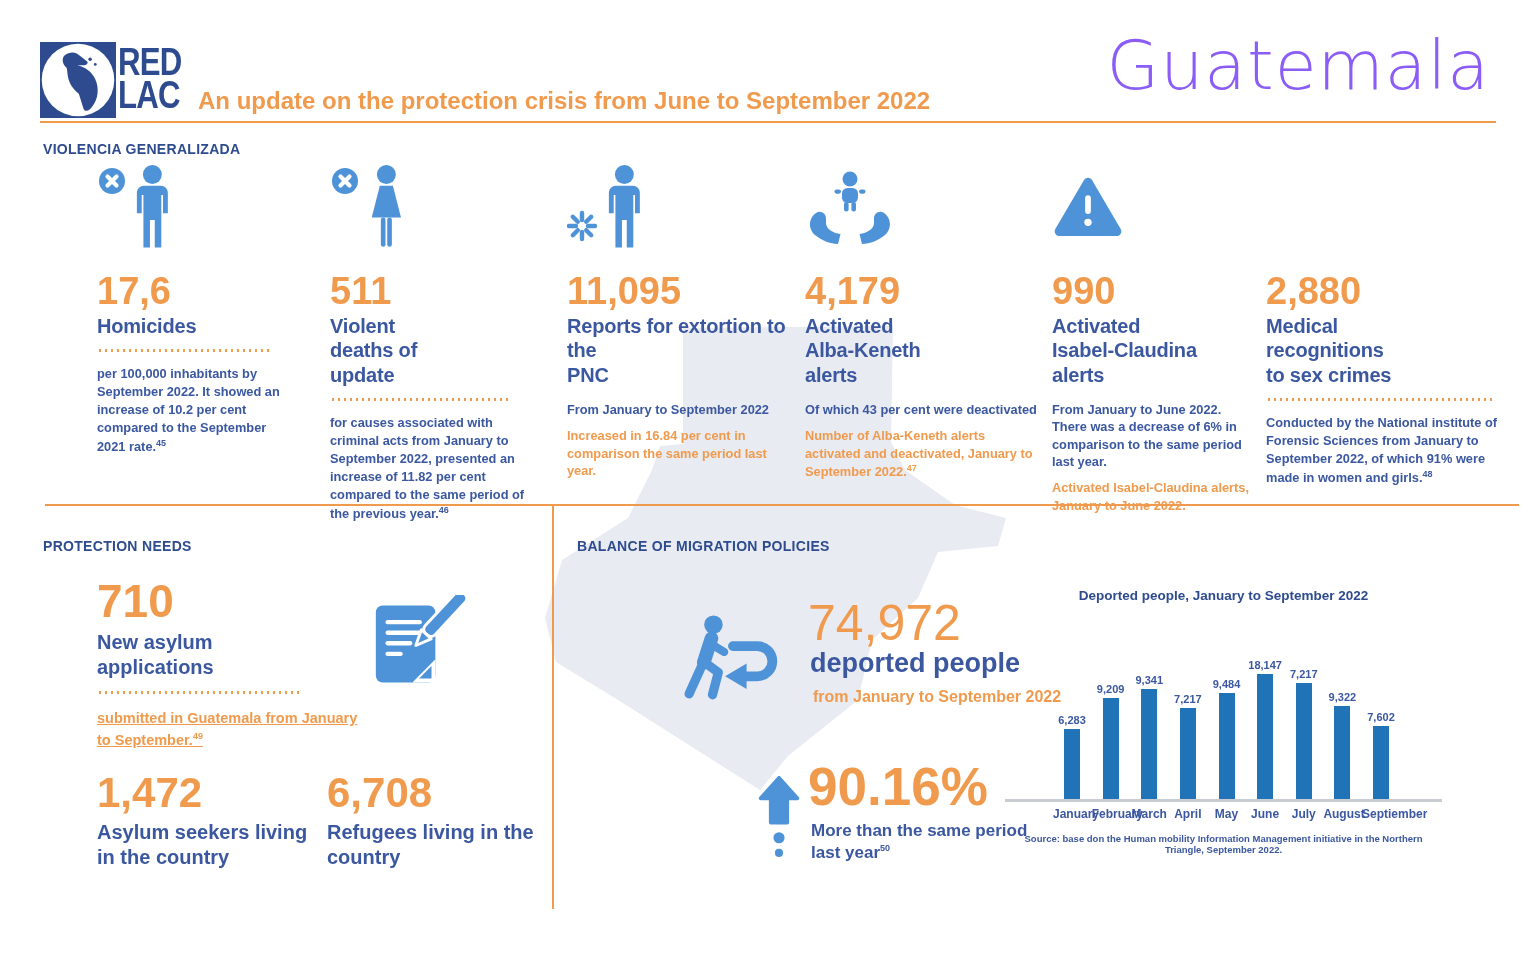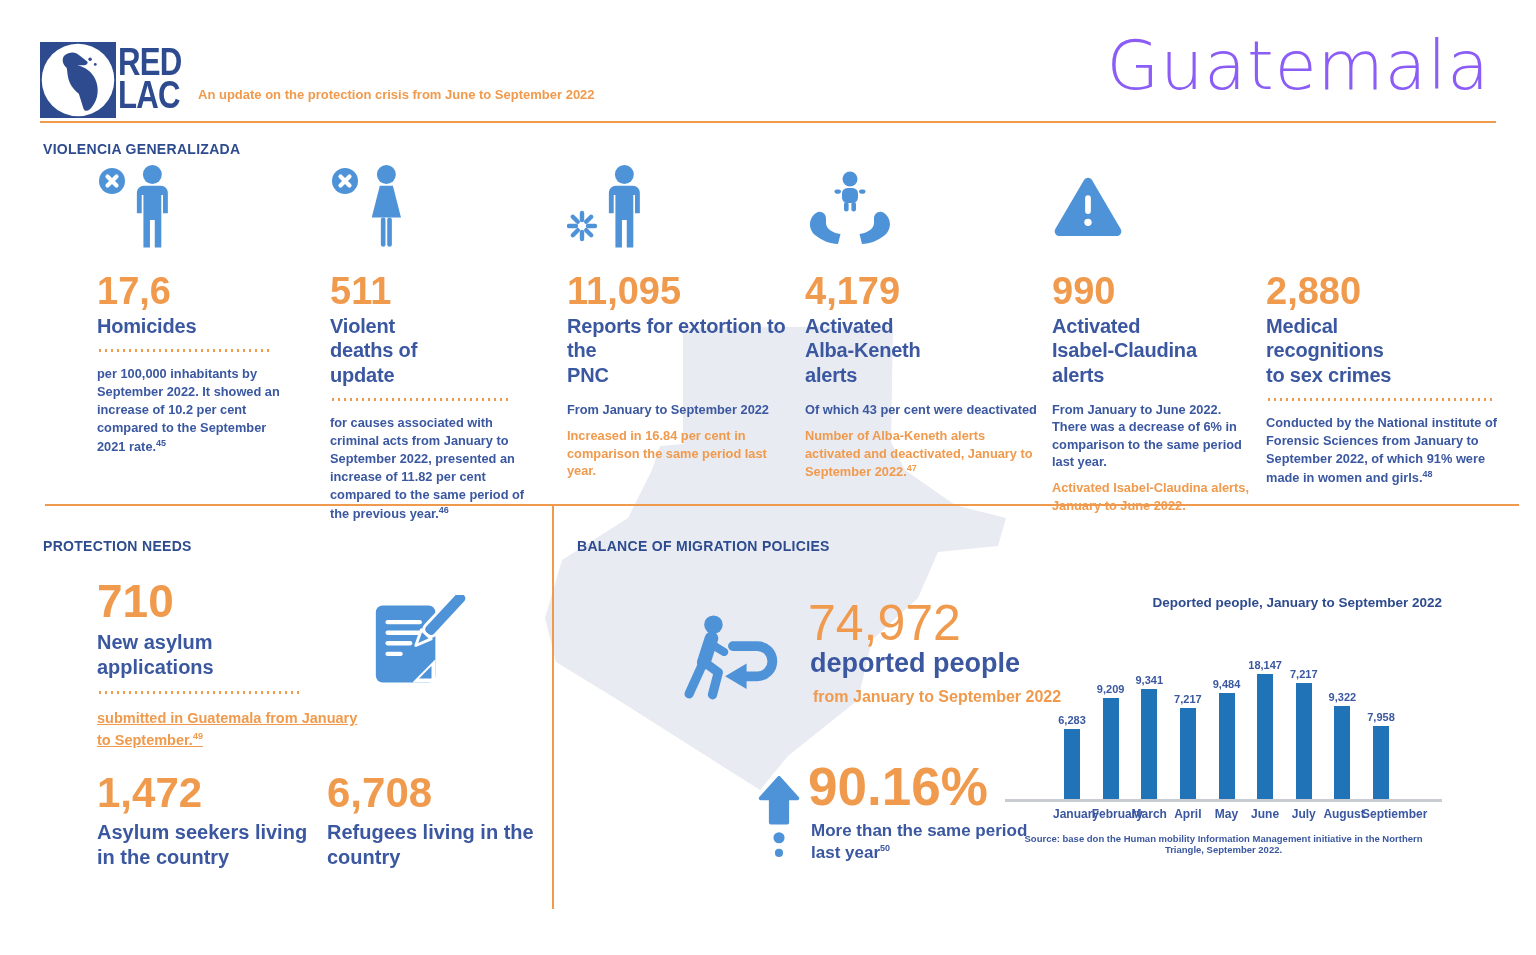--- a/index.html
+++ b/index.html
@@ -13,21 +13,21 @@
   }
   *{margin:0;padding:0;box-sizing:border-box;}
   html,body{background:#fff;}
   body{font-family:"Liberation Sans",sans-serif;}
   .page{position:relative;width:1536px;height:955px;background:#fff;overflow:hidden;}
 
   
   .logo{position:absolute;left:40px;top:42px;display:flex;z-index:2;}
   .logo-square{width:76px;height:76px;}
   .logo-text{font-weight:bold;color:var(--blue-head);font-size:39px;line-height:.85;letter-spacing:-1px;transform:scaleX(.8);transform-origin:left top;margin-left:2px;margin-top:3px;}
-  .subtitle{position:absolute;left:198px;top:87px;color:var(--orange);font-weight:bold;font-size:13px;z-index:2;}
+  .subtitle{position:absolute;left:198px;top:87px;color:var(--orange);font-weight:bold;font-size:24px;z-index:2;}
   .country{position:absolute;right:46px;top:26px;font-size:68px;font-weight:100;color:#8b5cf6;letter-spacing:1px;font-family:"DejaVu Sans","Liberation Sans",sans-serif;z-index:2;}
   .hr-top{position:absolute;left:40px;right:40px;top:121px;height:2px;background:var(--orange);z-index:2;}
 
   
   .map-bg{position:absolute;left:545px;top:325px;width:465px;height:470px;z-index:0;}
 
   
   .sec-title{position:absolute;font-size:14px;font-weight:bold;color:var(--blue-head);letter-spacing:.3px;z-index:3;}
 
   
@@ -58,21 +58,21 @@
   .walk-icon{position:absolute;left:676px;top:612px;z-index:3;}
   .dep-num{position:absolute;left:808px;top:594px;font-size:50px;font-weight:normal;color:var(--orange);z-index:3;}
   .dep-label{position:absolute;left:810px;top:648px;font-size:27px;font-weight:bold;color:var(--blue-text);z-index:3;}
   .dep-sub{position:absolute;left:813px;top:688px;font-size:16px;font-weight:bold;color:var(--orange);z-index:3;}
   .up-arrow{position:absolute;left:758px;top:776px;z-index:3;}
   .inc-num{position:absolute;left:808px;top:756px;font-size:53px;font-weight:bold;color:var(--orange);z-index:3;}
   .inc-label{position:absolute;left:811px;top:820px;width:238px;font-size:17px;font-weight:bold;color:var(--blue-text);line-height:1.3;z-index:3;}
 
   
   .chart{position:absolute;left:1005px;top:580px;width:437px;height:275px;z-index:3;}
-  .chart-title{text-align:right;font-size:13.5px;font-weight:bold;color:var(--blue-head);margin-top:15px;}
+  .chart-title{text-align:center;font-size:13.5px;font-weight:bold;color:var(--blue-head);margin-top:8px;}
   .chart-plot{position:absolute;left:48px;top:0;width:347px;height:220px;display:flex;align-items:flex-end;justify-content:space-between;}
   .bar-item{width:38px;display:flex;flex-direction:column;align-items:center;}
   .bar-value{font-size:11px;font-weight:bold;color:var(--blue-text);margin-bottom:3px;white-space:nowrap;}
   .bar{width:16px;background:var(--bar-blue);}
   .chart-axis{position:absolute;left:0;top:219px;width:437px;height:3px;background:var(--axis-gray);}
   .chart-months{position:absolute;left:48px;top:227px;width:347px;display:flex;justify-content:space-between;}
   .month-label{width:38px;text-align:center;font-size:12px;font-weight:bold;color:var(--blue-text);white-space:nowrap;}
   .chart-source{position:absolute;left:0;top:253px;width:100%;text-align:center;font-size:9.5px;font-weight:bold;color:var(--blue-text);}
 </style>
 </head>
@@ -317,21 +317,21 @@
         </div>
         <div class="bar-item">
           <div class="bar-value">7,217</div>
           <div class="bar" style="height: 117px; background: rgb(33, 115, 184);"></div>
         </div>
         <div class="bar-item">
           <div class="bar-value">9,322</div>
           <div class="bar" style="height: 94px; background: rgb(33, 115, 184);"></div>
         </div>
         <div class="bar-item">
-          <div class="bar-value">7,958</div>
+          <div class="bar-value">7,602</div>
           <div class="bar" style="height: 74px; background: rgb(33, 115, 184);"></div>
         </div>
       </div>
     <div class="chart-axis"></div>
     <div class="chart-months">
         <div class="month-label">January</div>
         <div class="month-label">February</div>
         <div class="month-label">March</div>
         <div class="month-label">April</div>
         <div class="month-label">May</div>

